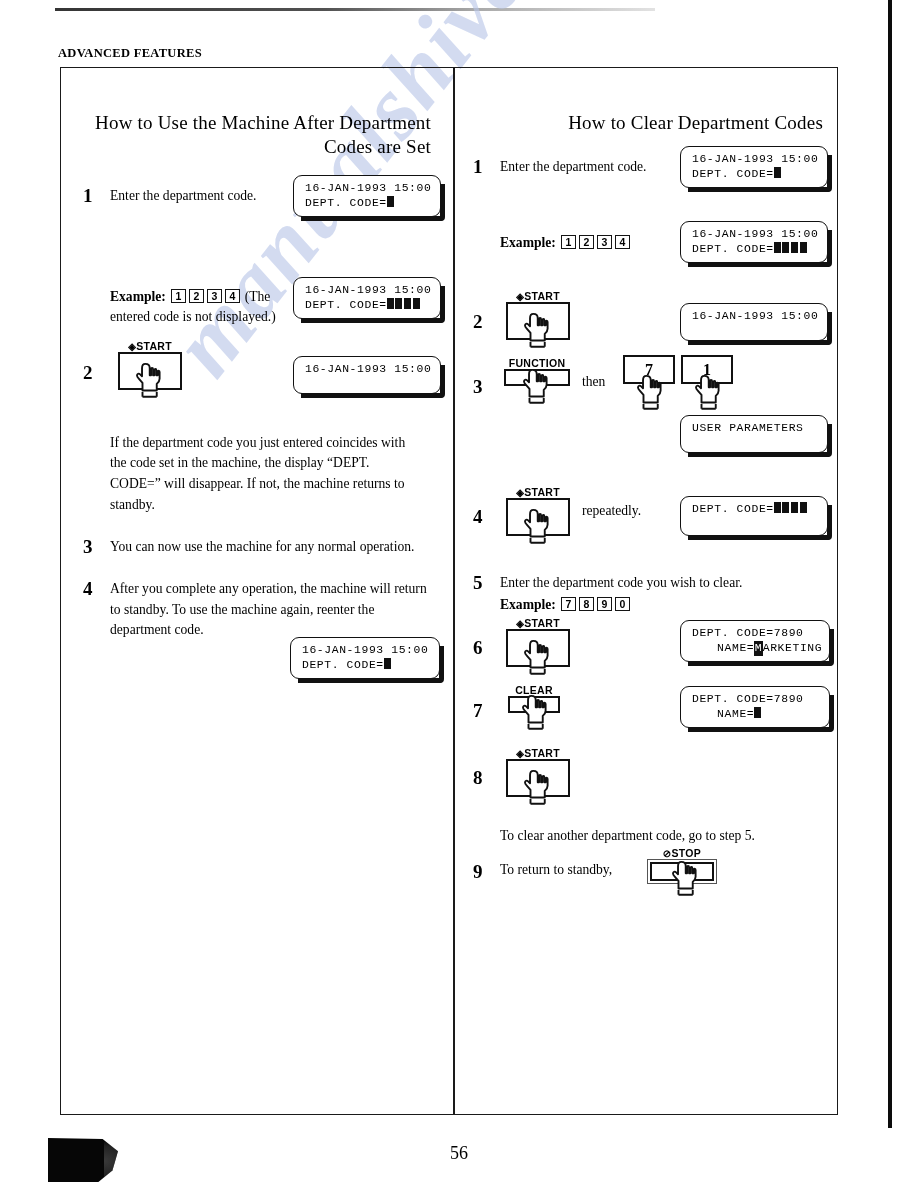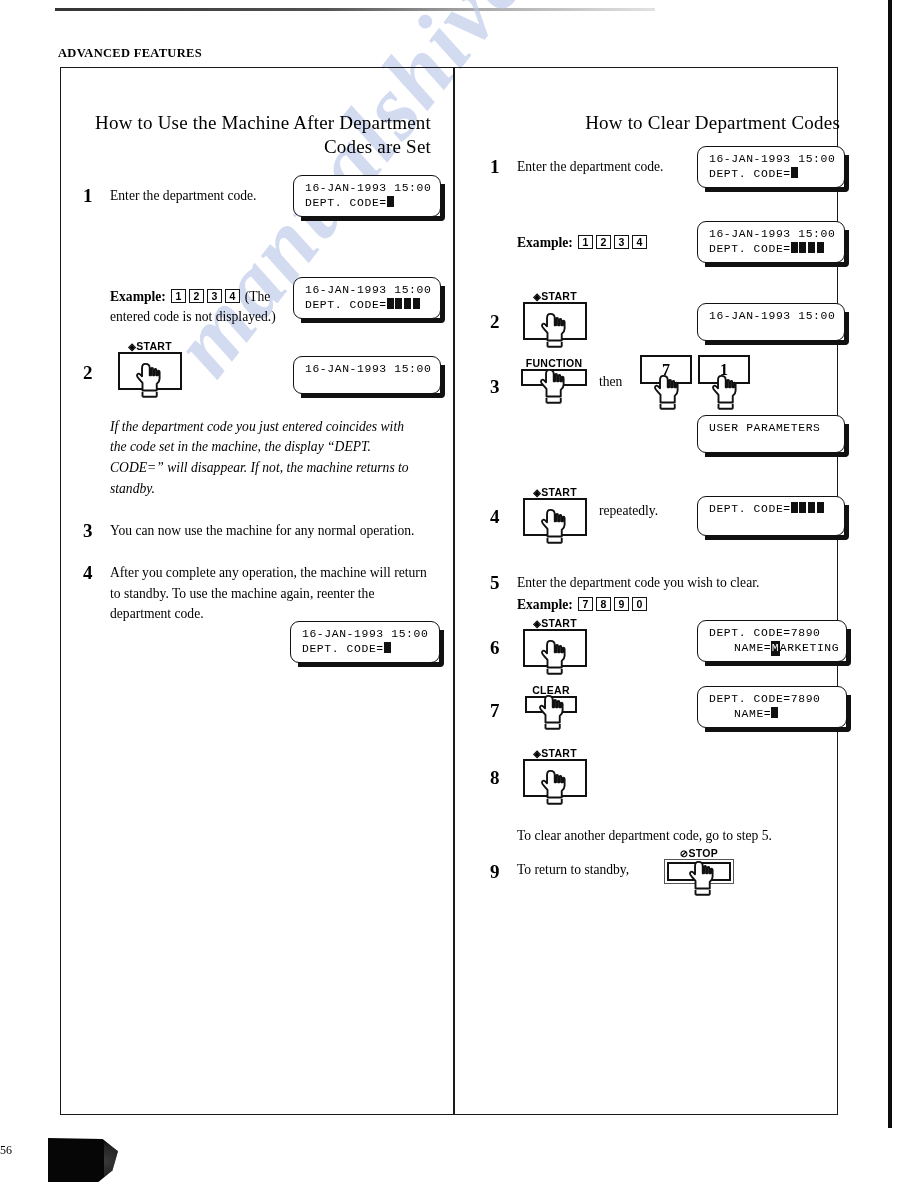--- a/index.html
+++ b/index.html
@@ -62,21 +62,21 @@
     box-sizing:border-box;
   }
   .col-divider{
     position:absolute;left:392px;top:0;width:1.6px;height:100%;
     background:#1a1a1a;
   }
   .col{
     position:absolute;top:0;height:100%;box-sizing:border-box;
   }
   .col-left{left:0;width:392px;padding:43px 22px 0 22px;}
-  .col-right{left:394px;width:384px;padding:43px 16px 0 18px;margin-left:17px;}
+  .col-right{left:394px;width:384px;padding:43px 16px 0 18px;}
 
   h1.section-title{
     font-family:"Liberation Serif", serif;
     font-weight:400;font-size:19px;line-height:1.28;
     margin:0 0 26px 0;
     letter-spacing:.2px;
     text-align:right;
   }
   .col-right h1.section-title{margin-bottom:22px;}
 
@@ -179,23 +179,23 @@
   
   .hand{
     position:absolute;
     width:34px;height:38px;
     pointer-events:none;
   }
 
   
   .page-number{
     position:absolute;left:0;right:0;top:1143px;
-    text-align:left;
-    font-family:"Liberation Serif", serif;
-    font-size:12px;
+    text-align:center;
+    font-family:"Liberation Serif", serif;
+    font-size:18px;
   }
 </style>
 </head>
 <body>
 
 <div class="scan-top-line"></div>
 <div class="scan-right-edge"></div>
 <div class="scan-corner-blob"></div>
 
 <div class="watermark">manualshive.com</div>
@@ -248,21 +248,21 @@
             <path d="M10 2 C7.5 2 6.5 4 6.5 6.5 L6.5 15 L4.5 13 C3 11.6 1.2 12.4 1.2 14.2 C1.2 15.4 2 16.4 3.3 17.8 L7 22 L7 30 L22 30 L22 23 C23.6 21.6 25 20 25 17.5 L25 10.5 C25 8.8 23 8.6 23 10.4 L23 14 L21.6 14 L21.6 8.8 C21.6 7 19.5 6.9 19.5 8.7 L19.5 14 L18.1 14 L18.1 7.6 C18.1 5.8 16 5.7 16 7.5 L16 14 L14.6 14 L14.6 6.5 C14.6 4 13.5 2 10 2 Z" fill="#ffffff" stroke="#111111" stroke-width="2" stroke-linejoin="round"></path>
             <path d="M7 31.5 L7 36.5 M22 31.5 L22 36.5 M7 36.5 L22 36.5" fill="none" stroke="#111111" stroke-width="2"></path>
           </svg>
         </div>
         <div class="lcd" style="position:absolute;left:183px;top:15px;width:148px;height:38px;">
           <div class="lcd-line">16-JAN-1993 15:00</div>
         </div>
       </div>
     </div>
 
-    <div class="step" style="font-style:italic;">
+    <div class="step" style="margin-top:16px;">
       <div class="step-body">
         <p class="para" style="width:310px;">If the department code you just entered coincides with the code set in the machine, the display “DEPT. CODE=” will disappear.  If not, the machine returns to standby.</p>
       </div>
     </div>
 
     <div class="step" style="margin-top:22px;">
       <span class="step-num">3</span>
       <div class="step-body">
         <p class="para" style="width:315px;">You can now use the machine for any normal operation.</p>
       </div>

